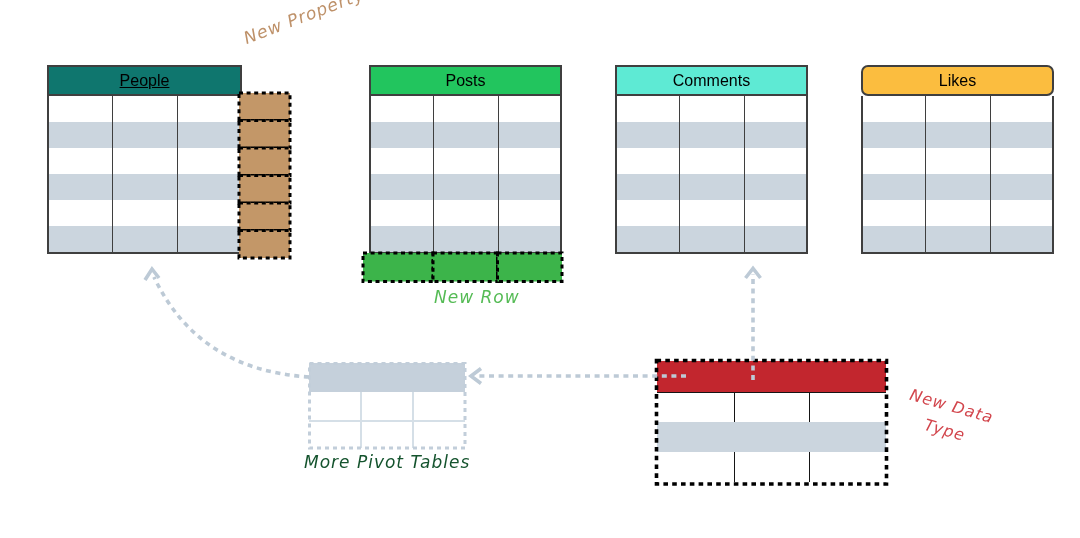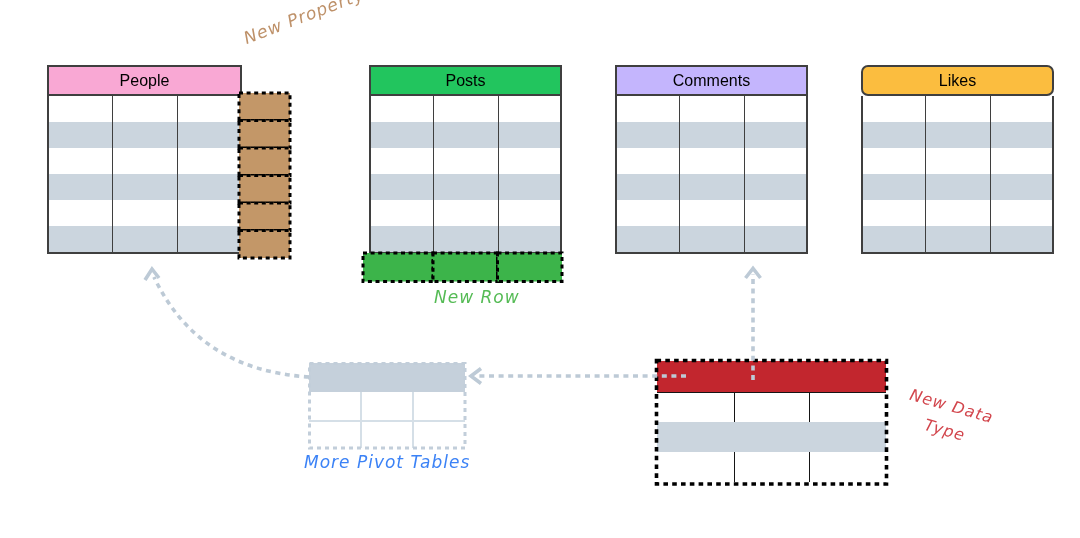--- a/index.html
+++ b/index.html
@@ -7,23 +7,23 @@
           font-family:"Liberation Sans", sans-serif;}
 
   
   .tbl{position:absolute;}
   .thead{position:relative;height:27px;border:2px solid #3f3f3f;
          display:flex;align-items:center;justify-content:center;
          font-size:16px;color:#000;}
   .tbody{position:relative;height:156px;border:2px solid #3f3f3f;border-top:none;
          background:repeating-linear-gradient(to bottom,#ffffff 0 26px,#cbd5de 26px 52px);}
   .vline{position:absolute;top:0;bottom:0;width:1.4px;background:#3f3f3f;}
-  .hd-blue  {background:#f9a8d4;}
+  .hd-blue  {background:#0f766e;text-decoration:underline;}
   .hd-cyan  {background:#22c55e;}
-  .hd-pink  {background:#c4b5fd;}
+  .hd-pink  {background:#5eead4;}
   .hd-orange{background:#fbbd3f;border-radius:7px;}
 
   
   .redtbl{position:absolute;left:657px;top:361px;width:229px;height:122px;background:#fff;}
   .redtbl .rhead{position:relative;height:31px;background:#c2262e;border-bottom:1.4px solid #151515;}
   .redtbl .rbody{position:relative;height:89px;background:#fff;}
   .redtbl .rvline{position:absolute;top:0;bottom:0;width:1.3px;background:#151515;z-index:1;}
   .redtbl .rstripe{position:absolute;left:0;right:0;top:29px;height:30px;background:#cbd5de;z-index:2;}
 
   
@@ -37,21 +37,21 @@
 
   
   .note{position:absolute;z-index:30;font-family:"DejaVu Sans", sans-serif;
         font-style:italic;letter-spacing:1px;white-space:nowrap;}
   .note-newprop{left:248px;top:28px;width:132px;color:#be9169;font-size:17px;
                 transform:rotate(-21deg);transform-origin:left bottom;}
   .note-newrow{left:434px;top:287px;color:#55bb55;font-size:17px;}
   .note-newdata{left:888px;top:394px;width:120px;color:#d2454c;font-size:16px;
                 text-align:center;transform:rotate(16deg);line-height:1.55;white-space:normal;}
   .note-morepivot{left:304px;top:452px;width:166px;text-align:center;
-                  color:#3b82f6;font-size:17px;}
+                  color:#14532d;font-size:17px;}
 </style>
 </head>
 <body>
 
 <div class="canvas">
 
   <div class="tbl" style="left:47px;top:65px;width:195px;">
     <div class="thead hd-blue">
       <span>People</span>
     </div>

